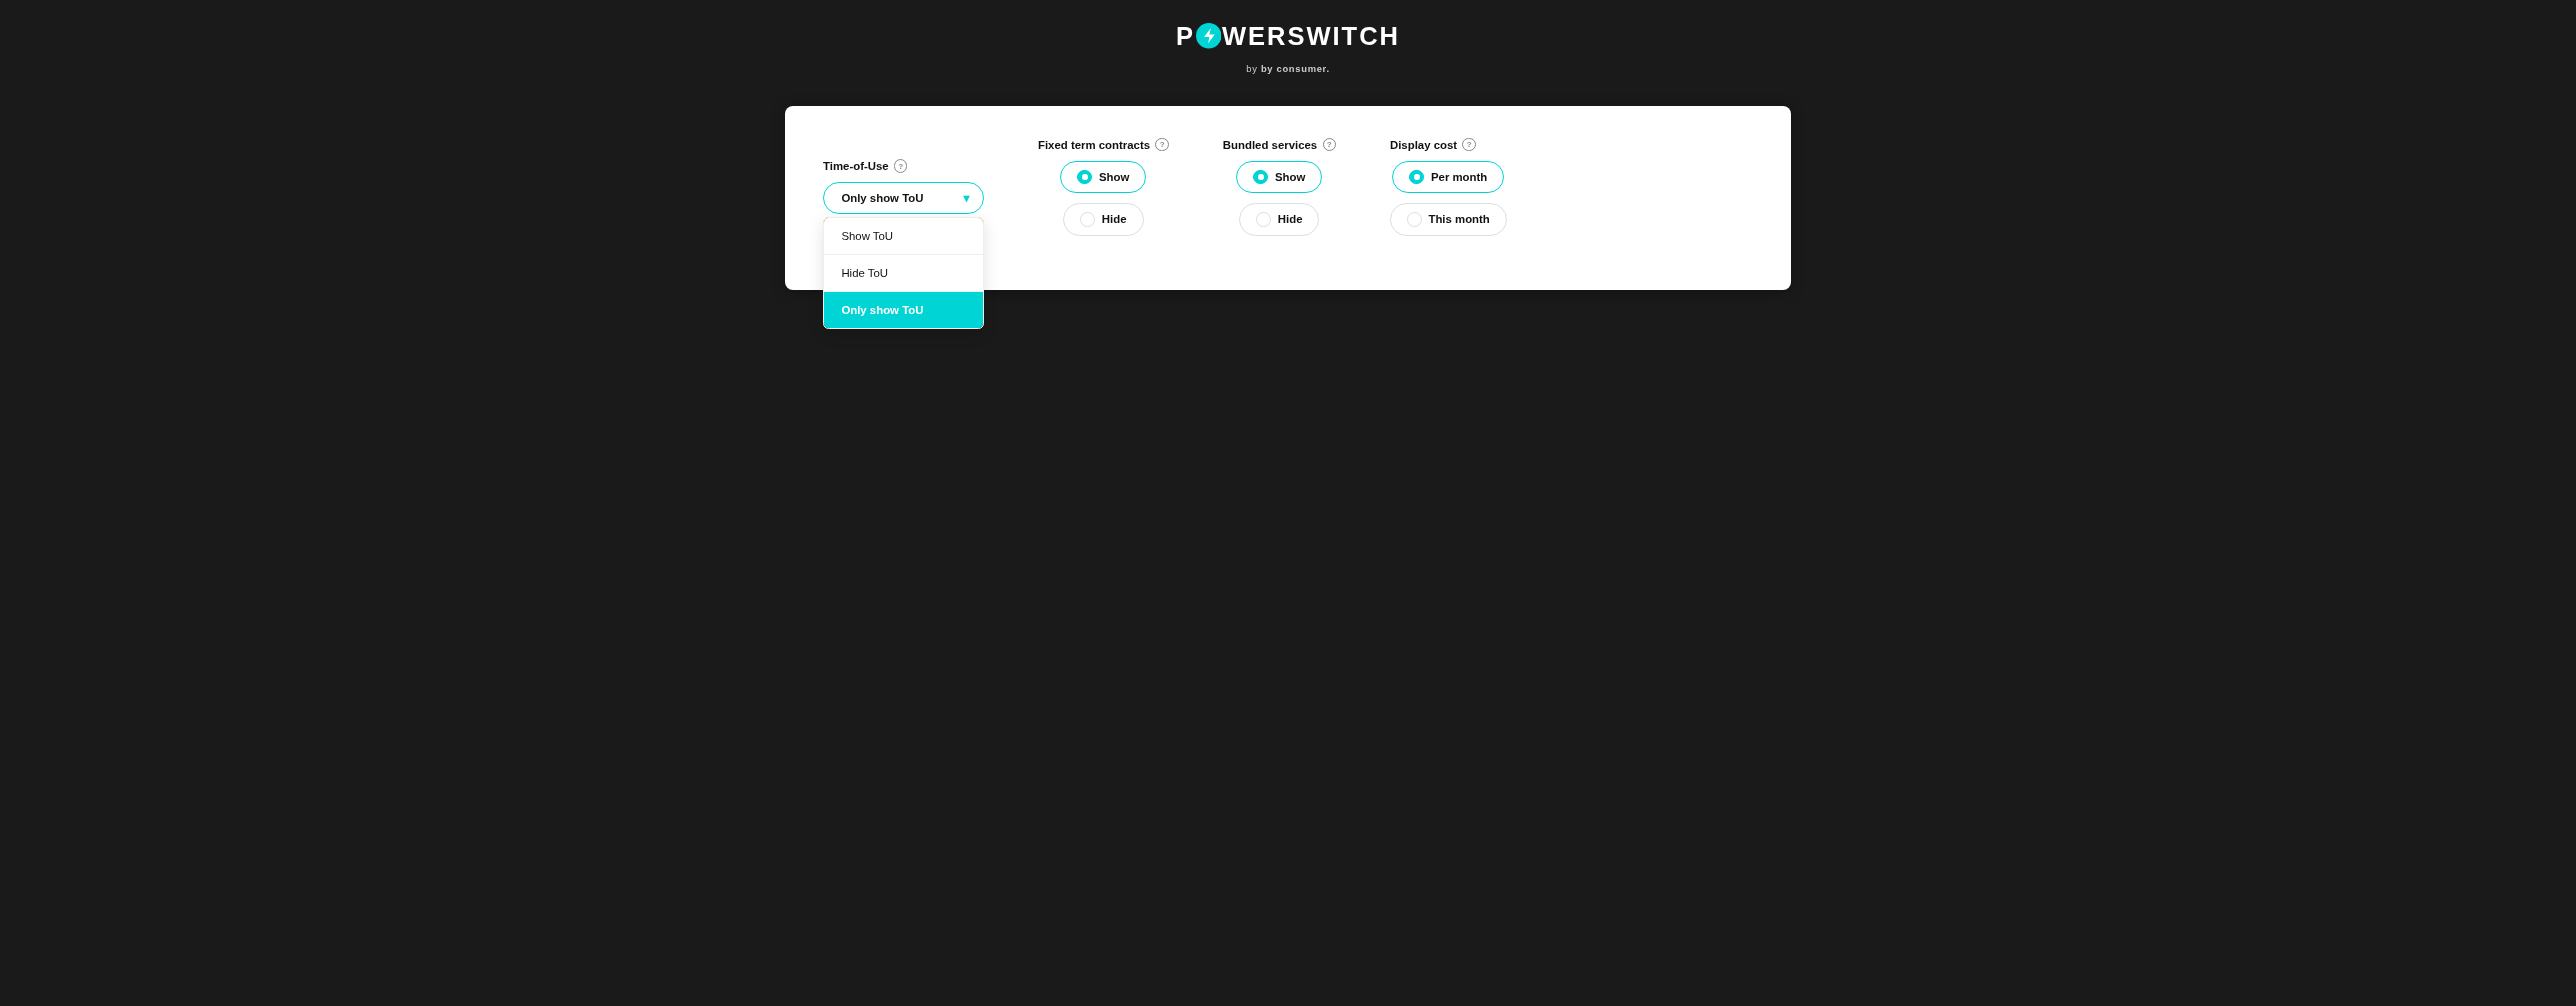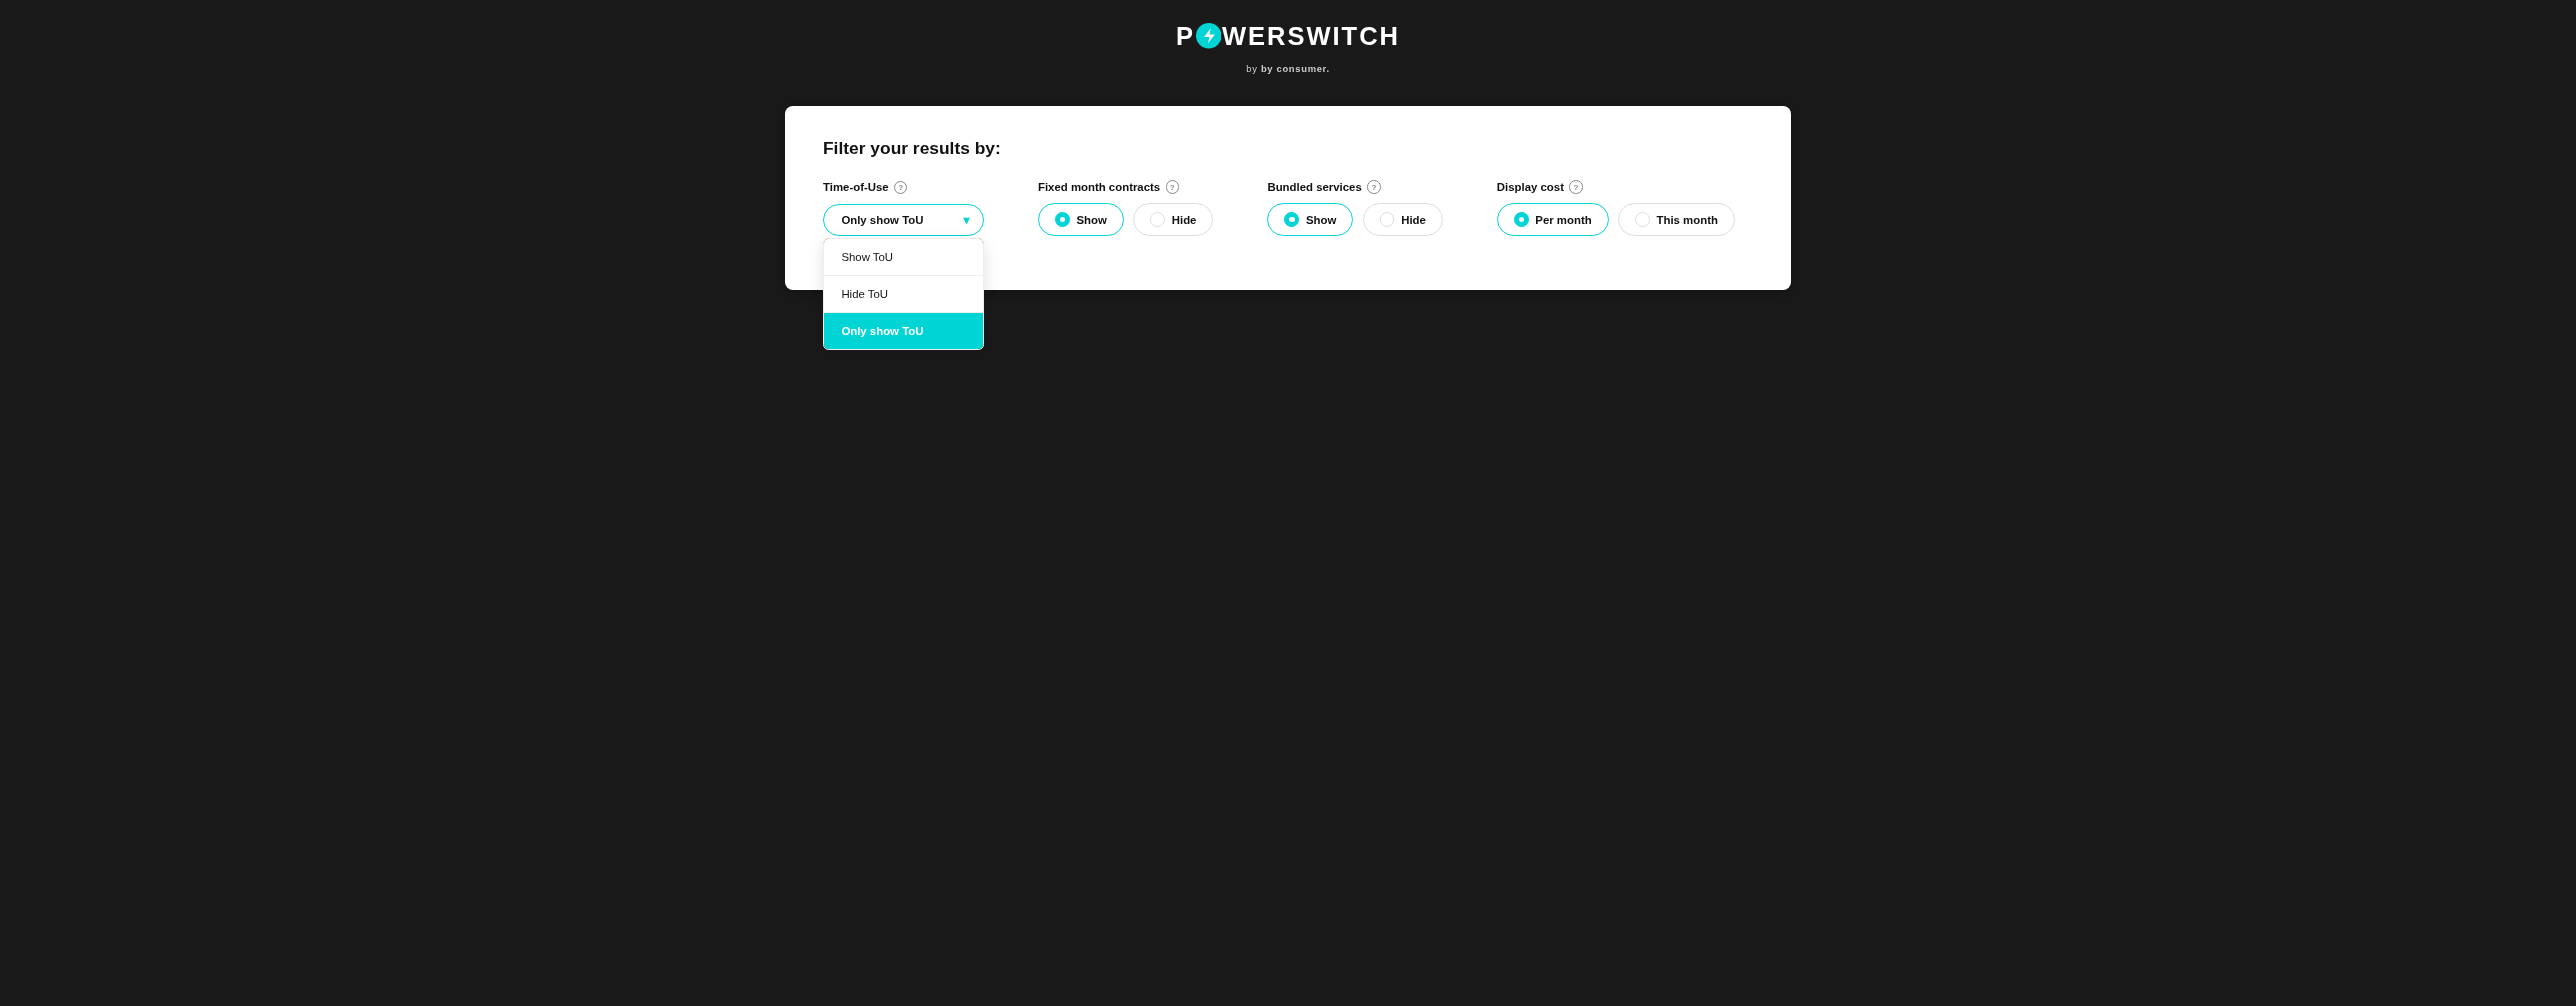--- a/index.html
+++ b/index.html
@@ -124,20 +124,21 @@
       font-size: 8px;
       color: #888;
       font-weight: 700;
       cursor: pointer;
     }
 
     .radio-group {
       display: flex;
       gap: 9.4px;
       align-items: center;
+      flex-direction: column;
     }
 
     .radio-option {
       display: flex;
       align-items: center;
       gap: 6.7px;
       border: 1.3px solid #ddd;
       border-radius: 27px;
       padding: 8px 16px;
       cursor: pointer;
@@ -254,21 +255,20 @@
       </span>
       <span>WERSWITCH</span>
     </div>
     <div class="logo-byline">
       by <span>by consumer.</span>
     </div>
   </div>
 </header>
 
 <main class="main-content">
-  <h2 class="filter-heading">Filter your results by:</h2>
 
   <div class="filters-row">
 
     <div class="filter-group">
       <div class="filter-label">
         <span>Time-of-Use</span>
         <span class="help-icon">?</span>
       </div>
       <div class="dropdown-container">
         <div class="dropdown-trigger">
@@ -280,21 +280,21 @@
           <hr class="dropdown-divider">
           <div class="dropdown-item">Hide ToU</div>
           <hr class="dropdown-divider">
           <div class="dropdown-item active">Only show ToU</div>
         </div>
       </div>
     </div>
 
     <div class="filter-group">
       <div class="filter-label">
-        <span>Fixed month contracts</span>
+        <span>Fixed term contracts</span>
         <span class="help-icon">?</span>
       </div>
       <div class="radio-group">
         <div class="radio-option selected">
           <div class="radio-circle selected"></div>
           <span>Show</span>
         </div>
         <div class="radio-option">
           <div class="radio-circle"></div>
           <span>Hide</span>

